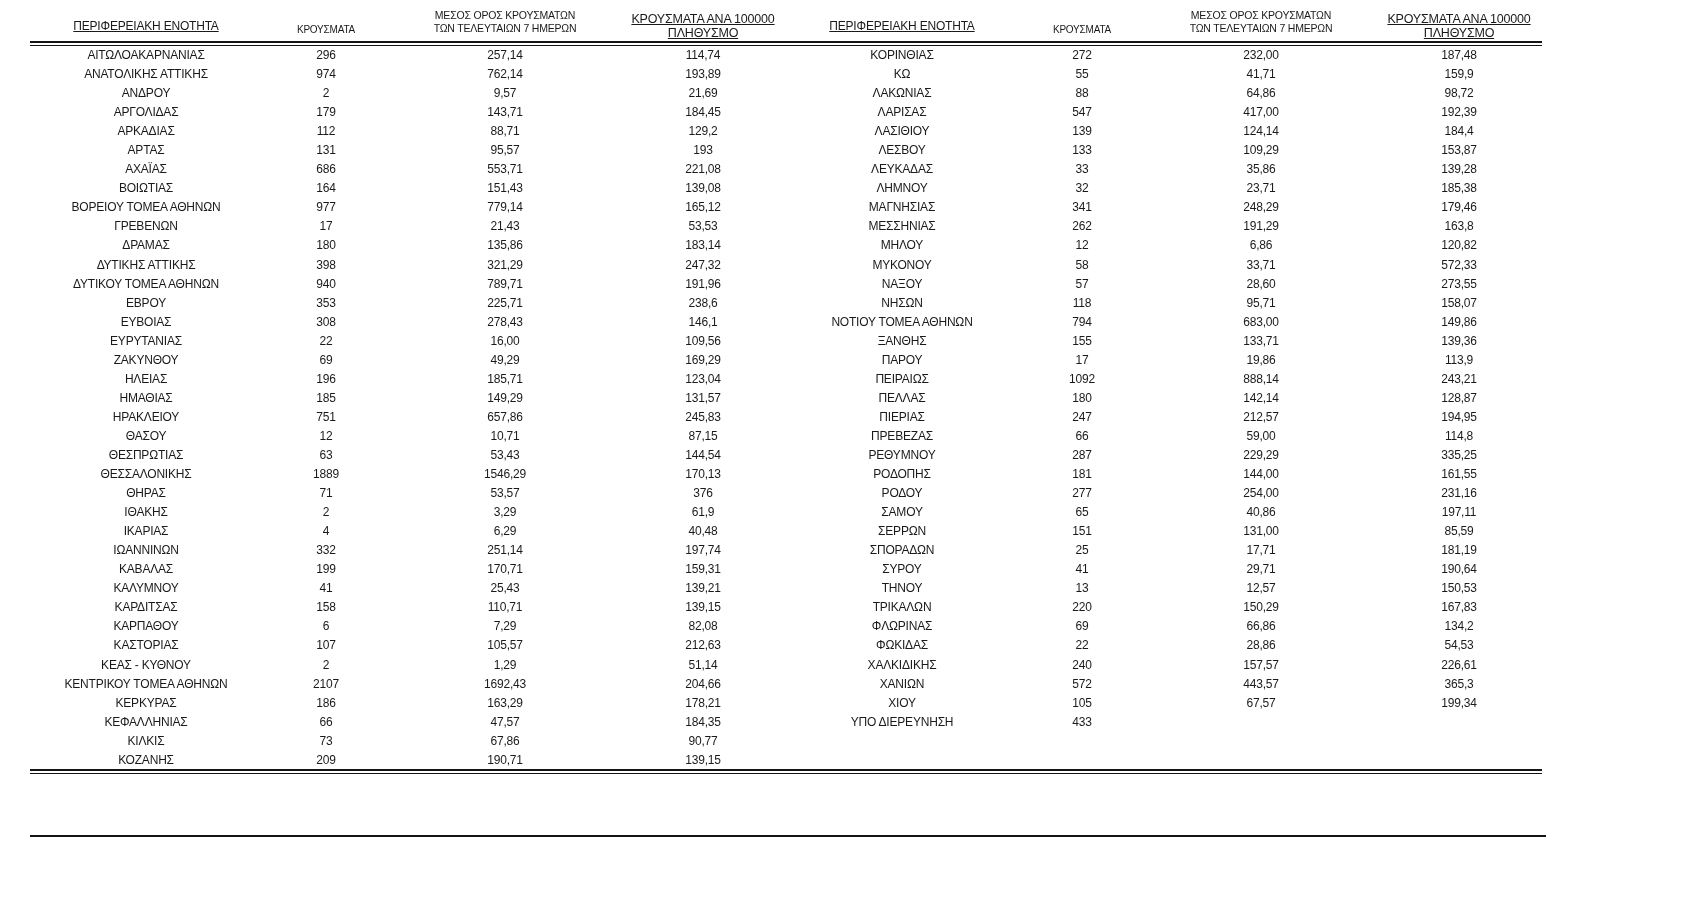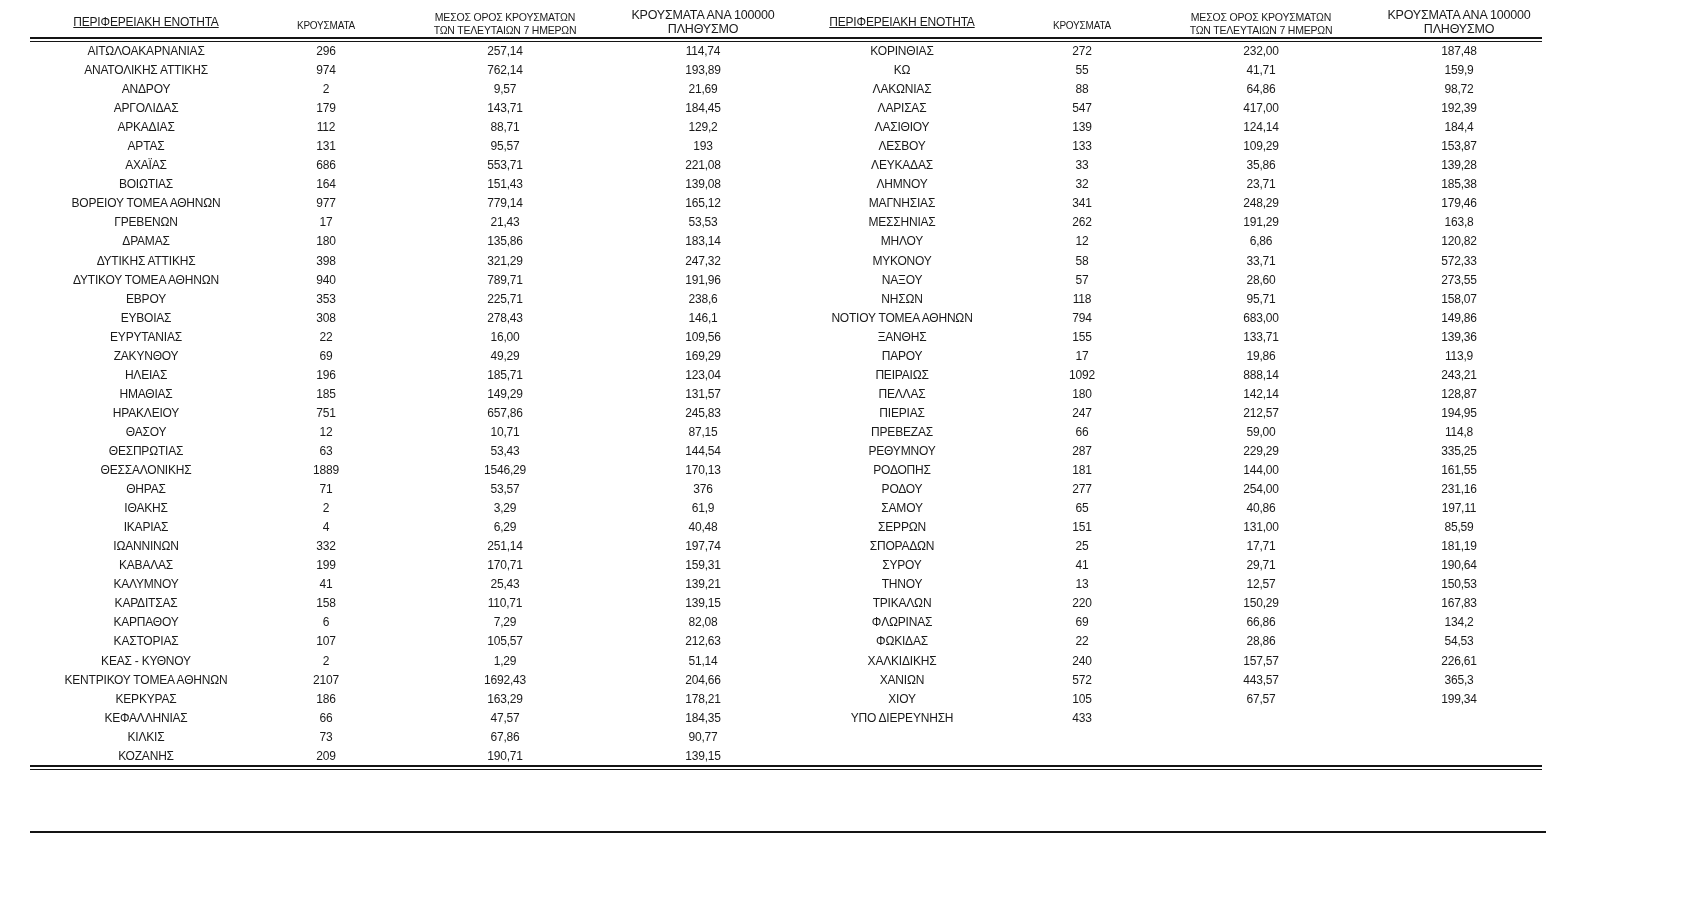--- a/index.html
+++ b/index.html
@@ -8,22 +8,22 @@
     font-family:"Liberation Sans","DejaVu Sans",sans-serif;
     color:#1a1a1a;
   }
   .page{position:relative;width:1700px;height:901px;background:#ffffff;}
   .wrap{position:absolute;left:30px;top:9px;width:1512px;}
   .header-row{display:flex;}
   .half-head{width:756px;display:flex;align-items:flex-end;}
   .th{text-align:center;letter-spacing:-0.2px;}
   .th.region{width:232px;font-size:12px;text-decoration:underline;padding-bottom:8px;}
   .th.cases{width:128px;font-size:10px;padding-bottom:6px;}
-  .th.avg7{width:230px;font-size:10.5px;line-height:12.5px;padding-bottom:1px;}
-  .th.per100k{width:166px;font-size:12.5px;line-height:13.5px;padding-bottom:1px;}
+  .th.avg7{width:230px;font-size:10.5px;line-height:12.5px;padding-bottom:7px;}
+  .th.per100k{width:166px;font-size:12.5px;line-height:13.5px;padding-bottom:1px;text-decoration:underline;}
   .rule-double{border-top:2.5px solid #141414;}
   .rule-double::after{content:"";display:block;height:1px;background:#141414;margin-top:1.5px;}
   .body-row{display:flex;align-items:flex-start;}
   .half-body{width:756px;}
   .tr{display:flex;height:19.05px;align-items:center;}
   .td{text-align:center;font-size:12px;letter-spacing:-0.2px;white-space:nowrap;overflow:visible;}
   .c-region{width:232px;}
   .c-cases{width:128px;}
   .c-avg7{width:230px;}
   .c-per100k{width:166px;}

